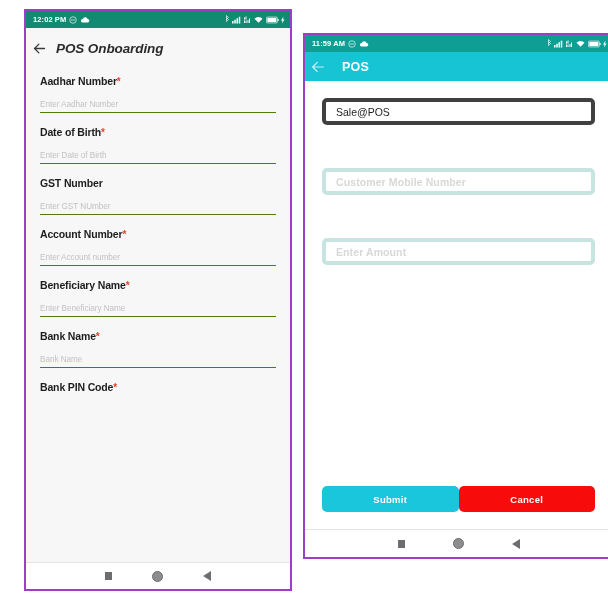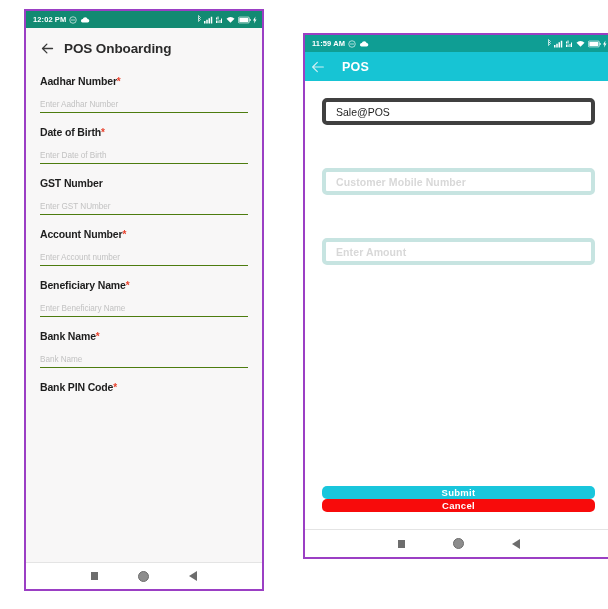--- a/index.html
+++ b/index.html
@@ -21,21 +21,21 @@
     border: 2px solid #9b3fc4;
     background: #ffffff;
     box-sizing: border-box;
     overflow: hidden;
     display: flex;
     flex-direction: column;
   }
   #phone-left {
     left: 24px;
     top: 9px;
-    width: 240px;
+    width: 268px;
     height: 582px;
   }
   #phone-right {
     left: 303px;
     top: 33px;
     width: 311px;
     height: 526px;
   }
 
   
@@ -72,21 +72,22 @@
   .l-body {
     flex: 1;
     background: #f8f7f7;
     position: relative;
     overflow: hidden;
   }
   .l-header {
     display: flex;
     align-items: center;
     gap: 9px;
-    padding: 13px 14px 6px 14px;
+    padding: 13px 14px 6px 6px;
+    font-style: italic;
   }
   .l-back {
     width: 15px;
     height: 15px;
     flex: 0 0 15px;
     color: #3a3a3a;
   }
   .l-title {
     font-size: 13.5px;
     font-weight: bold;
@@ -167,21 +168,20 @@
     color: #d8d8d8;
     border-color: #c7e4e1;
     font-weight: bold;
     letter-spacing: 0.1px;
     margin-top: 22px;
   }
   .r-actions {
     margin-top: auto;
     display: flex;
     padding-bottom: 17px;
-    flex-direction: column;
   }
   .btn {
     flex: 1;
     height: 26px;
     border-radius: 5px;
     border: none;
     color: #ffffff;
     font-size: 9.5px;
     font-weight: bold;
     letter-spacing: 0.3px;

